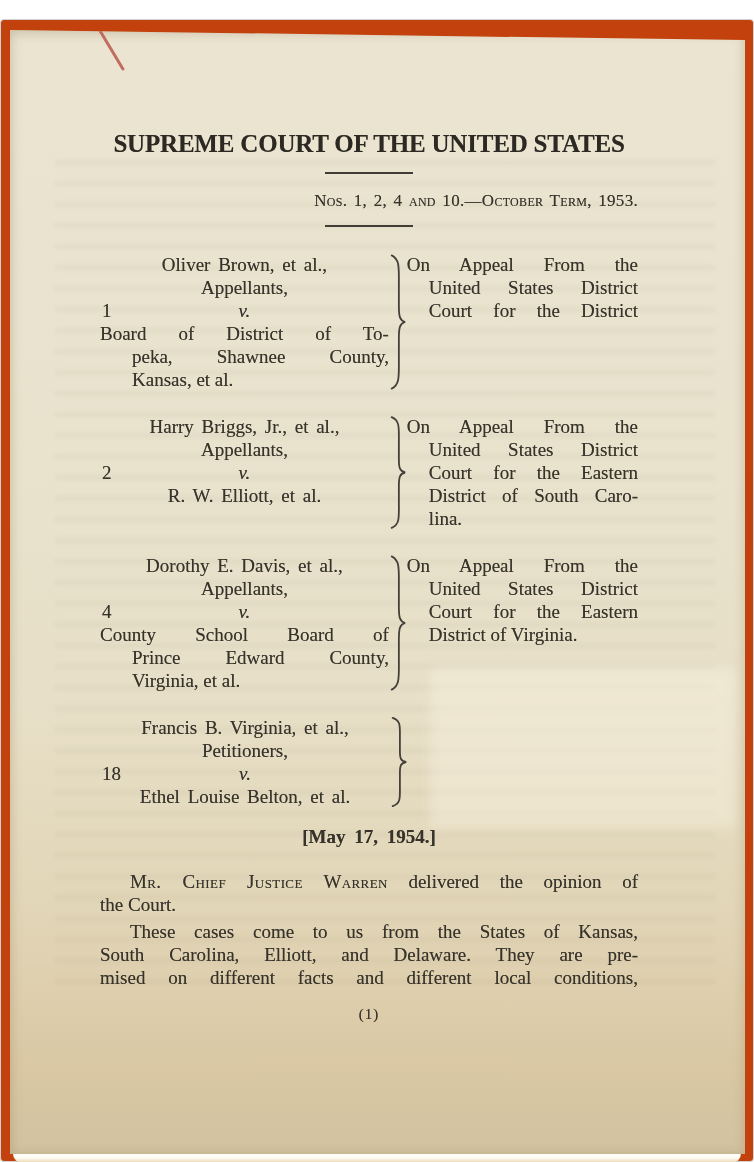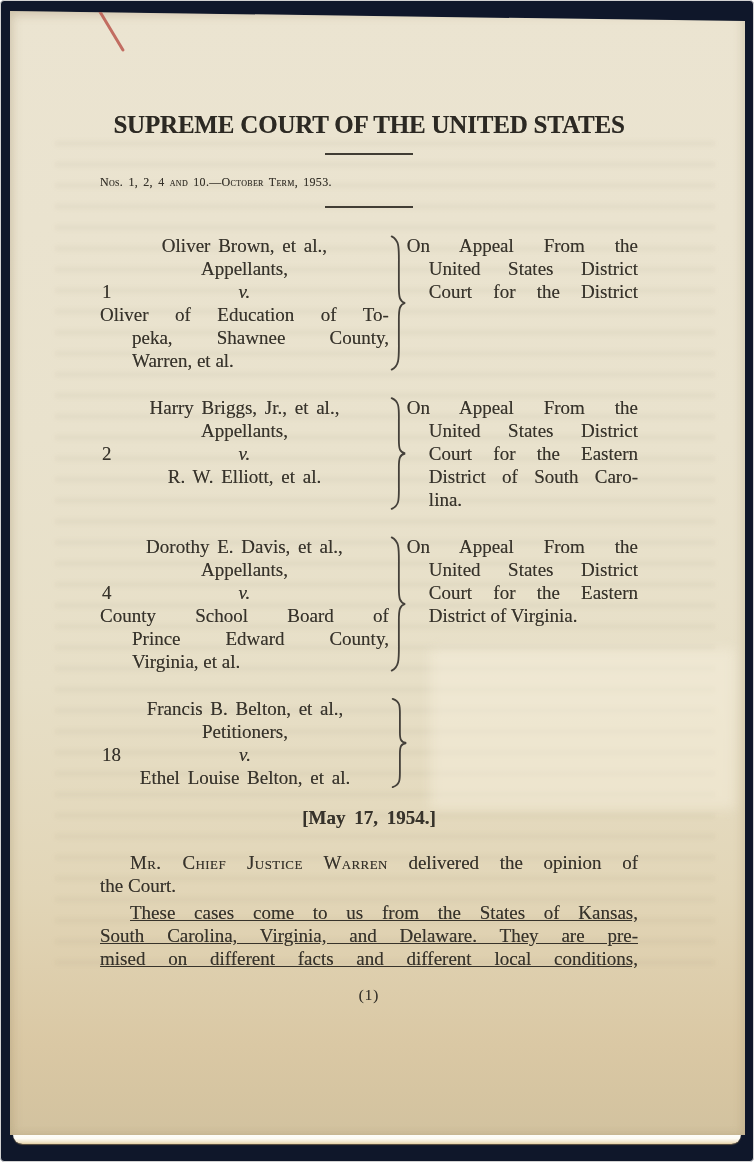--- a/index.html
+++ b/index.html
@@ -4,24 +4,25 @@
 <style>
   * { margin: 0; padding: 0; box-sizing: border-box; }
   html, body {
     width: 754px; height: 1162px;
     background: #ffffff;
     font-family: "Liberation Serif", "DejaVu Serif", serif;
     overflow: hidden;
   }
   .frame {
     position: absolute; inset: 0;
-    background: #0f172a;
+    background: #c2410c;
     border: 1px solid #d2d2d2;
     border-radius: 4px;
     padding: 10px 8px 0 9px;
+    margin-top: 19px;
   }
   .paper {
     position: relative;
     width: 100%;
     height: 1124px;
     background: linear-gradient(180deg,
       #ebe4d1 0%, #e9e2cd 38%, #e7dfc7 60%,
       #e2d6b8 78%, #dac8a4 92%, #d2c29f 100%);
     box-shadow: inset 4px 0 10px rgba(150,130,95,.16),
                 inset -4px 0 10px rgba(150,130,95,.12),
@@ -64,42 +65,42 @@
   }
   h1.title {
     font-size: 25px; line-height: 32px;
     font-weight: bold; text-align: center;
     letter-spacing: -0.2px; color: #2c2923;
     white-space: nowrap;
   }
   .rule { width: 88px; height: 2px; background: #413d34; margin: 12px auto 0; }
   .rule2 { margin-top: 13px; }
   .docket {
-    margin-top: 16px; text-align: left;
+    margin-top: 16px; text-align: right;
     font-variant: small-caps;
-    font-size: 12px; line-height: 22px;
+    font-size: 17px; line-height: 22px;
     letter-spacing: .3px; word-spacing: 2px;
   }
   .cases { margin-top: 26px; }
   .case-row { display: flex; margin-bottom: 24px; }
   .case-row.last { margin-bottom: 0; }
   .left-block  { width: 290px; position: relative; }
   .brace-wrap  { width: 18px; align-self: stretch; display: flex; padding: 1px 0; }
   .brace-wrap svg { width: 100%; height: 100%; overflow: visible; }
   .right-block { width: 232px; }
   .center-line { text-align: center; }
   .ws { word-spacing: 3px; }
   .vs-line { text-align: center; font-style: italic; position: relative; }
   .case-num { position: absolute; left: 2px; top: 0; font-style: normal; }
   .j { text-align: justify; text-align-last: justify; }
   .resp-line.indent  { padding-left: 32px; }
   .right-line.indent { padding-left: 22px; }
   .date-line { margin-top: 17px; text-align: center; word-spacing: 4px; font-weight: bold; }
   .para { margin-top: 22px; }
-  .para.tight { margin-top: 4px; text-decoration: underline; }
+  .para.tight { margin-top: 4px; }
   .line { display: block; }
   .indent-first { text-indent: 30px; }
   .smallcaps { font-variant: small-caps; letter-spacing: .4px; }
   .page-num {
     margin-top: 14px; text-align: center;
     font-size: 15px; letter-spacing: 1px;
   }
 </style>
 </head>
 <body>
@@ -119,23 +120,23 @@
       <section class="cases">
 
         <div class="case-row">
           <div class="left-block">
             <div class="center-line ws">Oliver Brown, et al.,</div>
             <div class="center-line">Appellants,</div>
             <div class="vs-line">
               <span class="case-num">1</span>
               <span>v.</span>
             </div>
-            <div class="resp-line j">Oliver of Education of To-</div>
+            <div class="resp-line j">Board of District of To-</div>
             <div class="resp-line j indent">peka, Shawnee County,</div>
-            <div class="resp-line indent">Warren, et al.</div>
+            <div class="resp-line indent">Kansas, et al.</div>
           </div>
           <div class="brace-wrap">
             <svg viewBox="0 0 20 100" preserveAspectRatio="none" aria-hidden="true">
               <path d="M3,1 C12,4 11,10 11,22 L11,38 C11,46 12,49 18,50 C12,51 11,54 11,62 L11,78 C11,90 12,96 3,99" fill="none" stroke="#44403a" stroke-width="1.8" vector-effect="non-scaling-stroke" stroke-linecap="round"></path>
             </svg>
           </div>
           <div class="right-block">
             <div class="right-line j">On Appeal From the</div>
             <div class="right-line j indent">United States District</div>
             <div class="right-line j indent">Court for the District</div>
@@ -186,21 +187,21 @@
           <div class="right-block">
             <div class="right-line j">On Appeal From the</div>
             <div class="right-line j indent">United States District</div>
             <div class="right-line j indent">Court for the Eastern</div>
             <div class="right-line indent">District of Virginia.</div>
           </div>
         </div>
 
         <div class="case-row last">
           <div class="left-block">
-            <div class="center-line ws">Francis B. Belton, et al.,</div>
+            <div class="center-line ws">Francis B. Virginia, et al.,</div>
             <div class="center-line">Petitioners,</div>
             <div class="vs-line">
               <span class="case-num">18</span>
               <span>v.</span>
             </div>
             <div class="center-line ws">Ethel Louise Belton, et al.</div>
           </div>
           <div class="brace-wrap">
             <svg viewBox="0 0 20 100" preserveAspectRatio="none" aria-hidden="true">
               <path d="M3,1 C12,4 11,10 11,22 L11,38 C11,46 12,49 18,50 C12,51 11,54 11,62 L11,78 C11,90 12,96 3,99" fill="none" stroke="#44403a" stroke-width="1.8" vector-effect="non-scaling-stroke" stroke-linecap="round"></path>
@@ -212,21 +213,21 @@
 
       <div class="date-line">[May 17, 1954.]</div>
 
       <div class="para">
         <span class="line j indent-first"><span class="smallcaps">Mr. Chief Justice Warren</span><span> delivered the opinion of</span></span>
         <span class="line">the Court.</span>
       </div>
 
       <div class="para tight">
         <span class="line j indent-first">These cases come to us from the States of Kansas,</span>
-        <span class="line j">South Carolina, Virginia, and Delaware.  They are pre-</span>
+        <span class="line j">South Carolina, Elliott, and Delaware.  They are pre-</span>
         <span class="line j">mised on different facts and different local conditions,</span>
       </div>
 
       <div class="page-num">(1)</div>
     </div>
   </div>
   <div class="edge-stack"></div>
 </div>
 
 </body></html>

